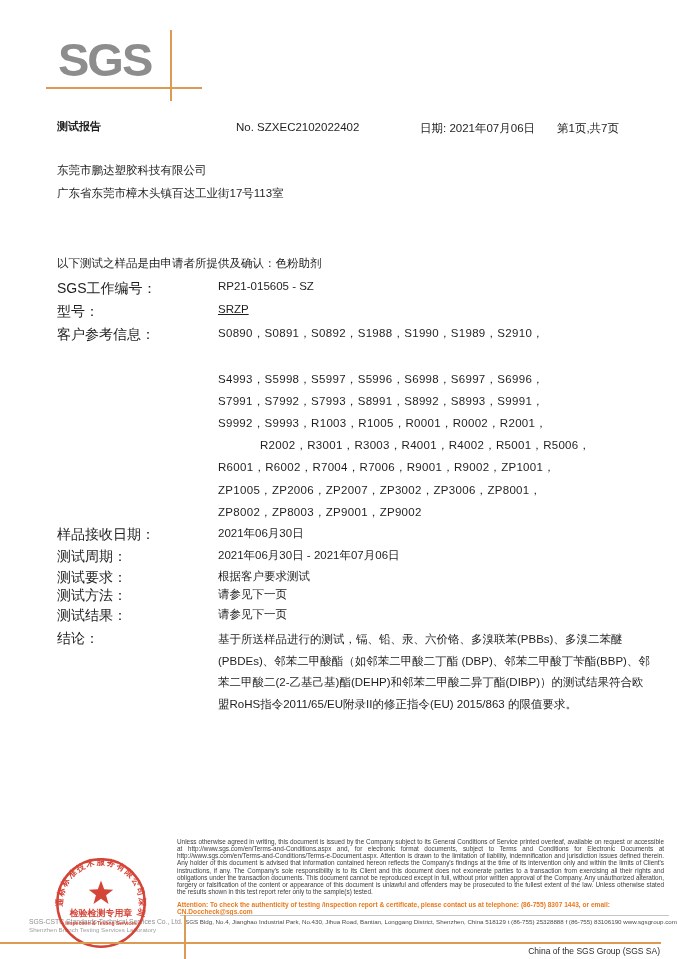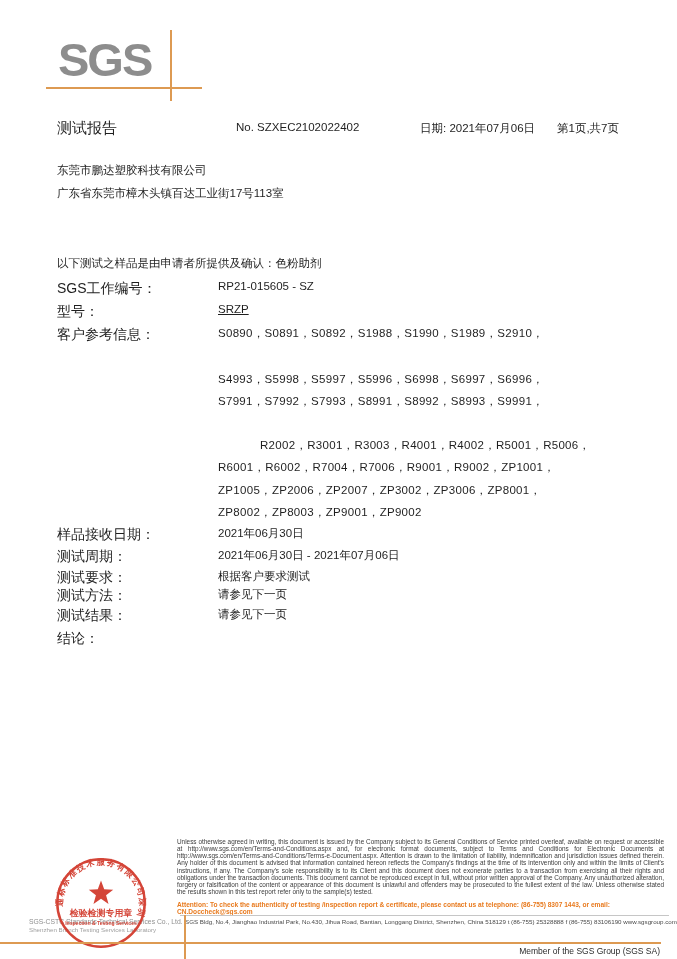--- a/index.html
+++ b/index.html
@@ -5,21 +5,21 @@
   html,body{margin:0;padding:0;background:#e9e9e9;}
   .page{
     position:relative;width:677px;height:959px;background:#ffffff;
     margin:0 auto;overflow:hidden;
     font-family:"Liberation Sans","DejaVu Sans",sans-serif;color:#2b2b2b;
   }
   .abs{position:absolute;}
   
   .logo{font-size:47px;font-weight:bold;color:#8d8d8d;letter-spacing:-2px;line-height:1;}
   .cropline{background:#dd9a52;}
-  .title{font-size:15px;font-weight:normal;color:#1f1f1f;}
+  .title{font-size:11px;font-weight:bold;color:#1f1f1f;}
   .hmeta{font-size:11.5px;color:#1f1f1f;}
   
   .body-text{font-size:11.5px;color:#1f1f1f;line-height:1.35;}
   .row-label{position:absolute;left:57px;font-size:14px;color:#1f1f1f;}
   .row-value{position:absolute;left:218px;font-size:11.5px;color:#1f1f1f;}
   .ref-line{position:absolute;left:218px;font-size:11.5px;color:#1f1f1f;letter-spacing:.3px;}
   .conclusion{width:432px;line-height:21.5px;}
   
   .disclaimer{
     font-size:6.4px;line-height:7.15px;color:#3c3c3c;text-align:justify;
@@ -56,20 +56,21 @@
   <div class="row-label" style="top:280px;">SGS工作编号：</div>
   <div class="row-value" style="top:280px;">RP21-015605 - SZ</div>
 
   <div class="row-label" style="top:303px;">型号：</div>
   <div class="row-value" style="top:303px;text-decoration:underline;">SRZP</div>
 
   <div class="row-label" style="top:326px;">客户参考信息：</div>
   <div class="ref-line" style="top:326px;">S0890，S0891，S0892，S1988，S1990，S1989，S2910，</div>
   <div class="ref-line" style="top:372px;">S4993，S5998，S5997，S5996，S6998，S6997，S6996，</div>
   <div class="ref-line" style="top:394px;">S7991，S7992，S7993，S8991，S8992，S8993，S9991，</div>
+  <div class="ref-line" style="top:416px;">S9992，S9993，R1003，R1005，R0001，R0002，R2001，</div>
   <div class="ref-line" style="top:438px;padding-left:42px;">R2002，R3001，R3003，R4001，R4002，R5001，R5006，</div>
   <div class="ref-line" style="top:460px;">R6001，R6002，R7004，R7006，R9001，R9002，ZP1001，</div>
   <div class="ref-line" style="top:483px;">ZP1005，ZP2006，ZP2007，ZP3002，ZP3006，ZP8001，</div>
   <div class="ref-line" style="top:505px;">ZP8002，ZP8003，ZP9001，ZP9002</div>
 
   <div class="row-label" style="top:526px;">样品接收日期：</div>
   <div class="row-value" style="top:526px;">2021年06月30日</div>
 
   <div class="row-label" style="top:548px;">测试周期：</div>
   <div class="row-value" style="top:548px;">2021年06月30日 - 2021年07月06日</div>
@@ -77,20 +78,21 @@
   <div class="row-label" style="top:569px;">测试要求：</div>
   <div class="row-value" style="top:569px;">根据客户要求测试</div>
 
   <div class="row-label" style="top:587px;">测试方法：</div>
   <div class="row-value" style="top:587px;">请参见下一页</div>
 
   <div class="row-label" style="top:607px;">测试结果：</div>
   <div class="row-value" style="top:607px;">请参见下一页</div>
 
   <div class="row-label" style="top:630px;">结论：</div>
+  <div class="row-value conclusion" style="top:629px;">基于所送样品进行的测试，镉、铅、汞、六价铬、多溴联苯(PBBs)、多溴二苯醚(PBDEs)、邻苯二甲酸酯（如邻苯二甲酸二丁酯 (DBP)、邻苯二甲酸丁苄酯(BBP)、邻苯二甲酸二(2-乙基己基)酯(DEHP)和邻苯二甲酸二异丁酯(DIBP)）的测试结果符合欧盟RoHS指令2011/65/EU附录II的修正指令(EU) 2015/863 的限值要求。</div>
 
   <div class="abs" style="left:29px;top:918px;width:165px;">
     <div class="lab-line1">SGS-CSTC Standards Technical Services Co., Ltd.</div>
     <div class="lab-line2">Shenzhen Branch Testing Services Laboratory</div>
   </div>
 
   <svg class="abs stamp-svg" style="left:54px;top:856px;" width="94" height="94" viewBox="0 0 100 100">
     <defs>
       <path id="ringPath" d="M 11 63 A 41 41 0 1 1 89 63" fill="none"></path>
     </defs>
@@ -106,15 +108,15 @@
   <div class="abs disclaimer" style="left:177px;top:838px;">Unless otherwise agreed in writing, this document is issued by the Company subject to its General Conditions of Service printed overleaf, available on request or accessible at http://www.sgs.com/en/Terms-and-Conditions.aspx and, for electronic format documents, subject to Terms and Conditions for Electronic Documents at http://www.sgs.com/en/Terms-and-Conditions/Terms-e-Document.aspx. Attention is drawn to the limitation of liability, indemnification and jurisdiction issues defined therein. Any holder of this document is advised that information contained hereon reflects the Company's findings at the time of its intervention only and within the limits of Client's instructions, if any. The Company's sole responsibility is to its Client and this document does not exonerate parties to a transaction from exercising all their rights and obligations under the transaction documents. This document cannot be reproduced except in full, without prior written approval of the Company. Any unauthorized alteration, forgery or falsification of the content or appearance of this document is unlawful and offenders may be prosecuted to the fullest extent of the law. Unless otherwise stated the results shown in this test report refer only to the sample(s) tested.</div>
   <div class="abs attention" style="left:177px;top:901px;">Attention: To check the authenticity of testing /inspection report &amp; certificate, please contact us at telephone: (86-755) 8307 1443, or email: CN.Doccheck@sgs.com</div>
 
   <div class="abs addr-block" style="left:180px;top:915px;">
     <div class="addr-en">SGS Bldg, No.4, Jianghao Industrial Park, No.430, Jihua Road, Bantian, Longgang District, Shenzhen, China  518129    t (86-755) 25328888   f (86-755) 83106190    www.sgsgroup.com.cn</div>
   </div>
 
   <div class="abs cropline" style="left:0px;top:942px;width:661px;height:2px;"></div>
   <div class="abs cropline" style="left:184px;top:915px;width:2px;height:44px;"></div>
 
-  <div class="abs member" style="left:430px;top:946px;">Member of the SGS Group (SGS SA)</div>
+  <div class="abs member" style="left:430px;top:946px;">China of the SGS Group (SGS SA)</div>
 
 </div>
 
 </body></html>

